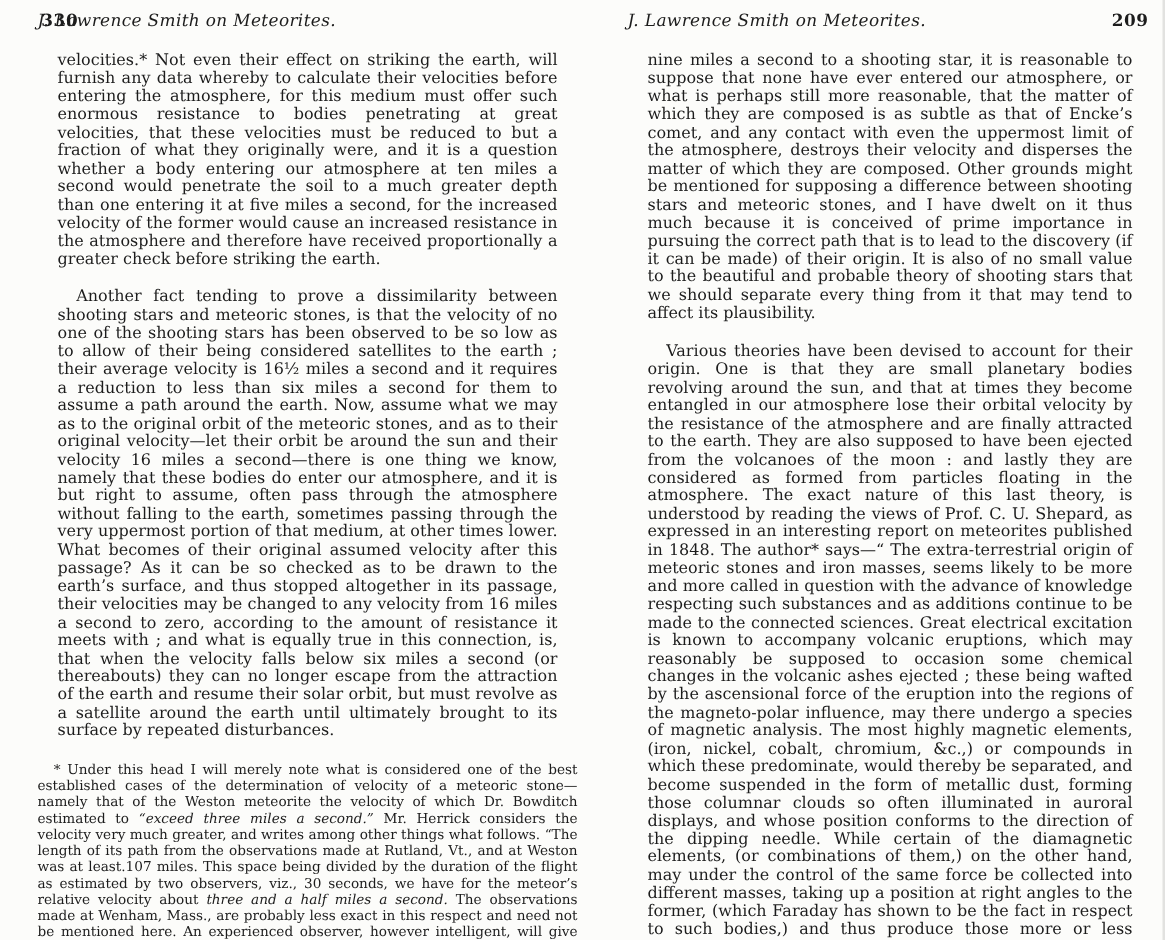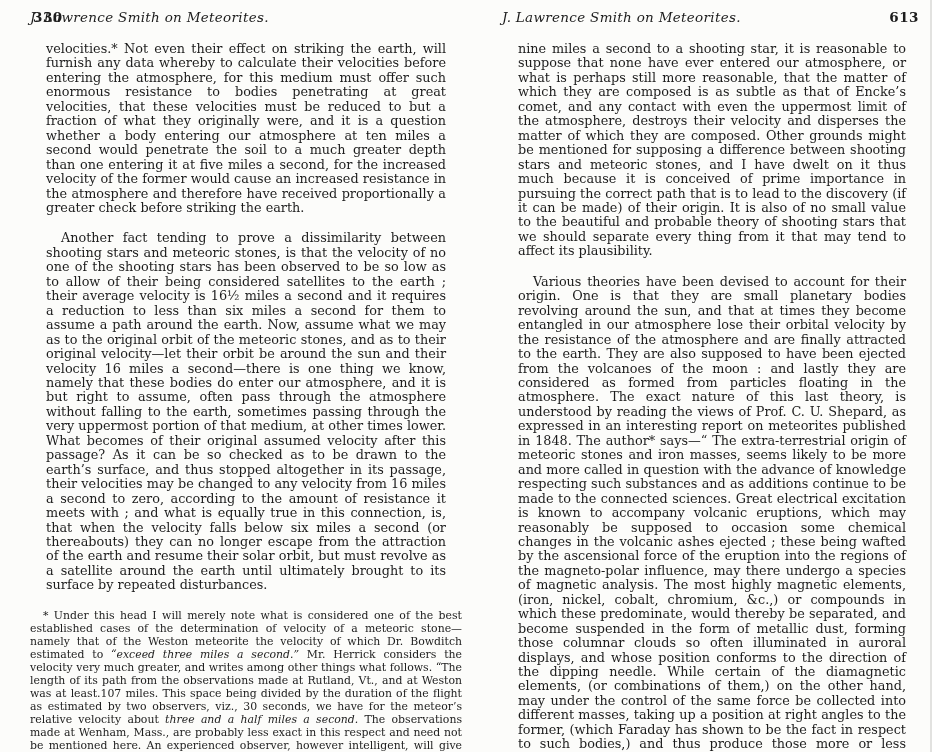--- a/index.html
+++ b/index.html
@@ -58,21 +58,21 @@
     <div class="body-text">
       <p class="noindent">velocities.*  Not even their effect on striking the earth, will furnish any data whereby to calculate their velocities before entering the atmosphere, for this medium must offer such enormous resistance to bodies penetrating at great velocities, that these velocities must be reduced to but a fraction of what they originally were, and it is a question whether a body entering our atmosphere at ten miles a second would penetrate the soil to a much greater depth than one entering it at five miles a second, for the increased velocity of the former would cause an increased resistance in the atmosphere and therefore have received proportionally a greater check before striking the earth.</p>
       <p>Another fact tending to prove a dissimilarity between shooting stars and meteoric stones, is that the velocity of no one of the shooting stars has been observed to be so low as to allow of their being considered satellites to the earth ; their average velocity is 16½ miles a second and it requires a reduction to less than six miles a second for them to assume a path around the earth.  Now, assume what we may as to the original orbit of the meteoric stones, and as to their original velocity—let their orbit be around the sun and their velocity 16 miles a second—there is one thing we know, namely that these bodies do enter our atmosphere, and it is but right to assume, often pass through the atmosphere without falling to the earth, sometimes passing through the very uppermost portion of that medium, at other times lower.  What becomes of their original assumed velocity after this passage? As it can be so checked as to be drawn to the earth’s surface, and thus stopped altogether in its passage, their velocities may be changed to any velocity from 16 miles a second to zero, according to the amount of resistance it meets with ; and what is equally true in this connection, is, that when the velocity falls below six miles a second (or thereabouts) they can no longer escape from the attraction of the earth and resume their solar orbit, but must revolve as a satellite around the earth until ultimately brought to its surface by repeated disturbances.</p>
     </div>
     <div class="footnote"><span>* Under this head I will merely note what is considered one of the best established cases of the determination of velocity of a meteoric stone—namely that of the Weston meteorite the velocity of which Dr. Bowditch estimated to </span><i>“exceed three miles a second.”</i><span>  Mr. Herrick considers the velocity very much greater, and writes among other things what follows.  “The length of its path from the observations made at Rutland, Vt., and at Weston was at least.107 miles.  This space being divided by the duration of the flight as estimated by two observers, viz., 30 seconds, we have for the meteor’s relative velocity about </span><i>three and a half miles a second.</i><span>  The observations made at Wenham, Mass., are probably less exact in this respect and need not be mentioned here.  An experienced observer, however intelligent, will give the time ten or even twenty fold too large.  One not unversed in science who saw the meteor is confident it could not have been in sight as long as ten seconds.”  The above is given as a specimen of the uncertain data we are to proceed upon in estimating the velocity of meteoric stones.</span></div>
   </div>
 
   <div class="page page-right">
     <div class="running-head">
       <span class="head-title">J. Lawrence Smith on Meteorites.</span>
-      <span class="pagenum pos-right">613</span>
+      <span class="pagenum pos-right">209</span>
     </div>
     <div class="body-text">
       <p class="noindent">nine miles a second to a shooting star, it is reasonable to suppose that none have ever entered our atmosphere, or what is perhaps still more reasonable, that the matter of which they are composed is as subtle as that of Encke’s comet, and any contact with even the uppermost limit of the atmosphere, destroys their velocity and disperses the matter of which they are composed.  Other grounds might be mentioned for supposing a difference between shooting stars and meteoric stones, and I have dwelt on it thus much because it is conceived of prime importance in pursuing the correct path that is to lead to the discovery (if it can be made) of their origin.  It is also of no small value to the beautiful and probable theory of shooting stars that we should separate every thing from it that may tend to affect its plausibility.</p>
       <p>Various theories have been devised to account for their origin. One is that they are small planetary bodies revolving around the sun, and that at times they become entangled in our atmosphere lose their orbital velocity by the resistance of the atmosphere and are finally attracted to the earth.  They are also supposed to have been ejected from the volcanoes of the moon : and lastly they are considered as formed from particles floating in the atmosphere.  The exact nature of this last theory, is understood by reading the views of Prof. C. U. Shepard, as expressed in an interesting report on meteorites published in 1848.  The author* says—“ The extra-terrestrial origin of meteoric stones and iron masses, seems likely to be more and more called in question with the advance of knowledge respecting such substances and as additions continue to be made to the connected sciences.  Great electrical excitation is known to accompany volcanic eruptions, which may reasonably be supposed to occasion some chemical changes in the volcanic ashes ejected ; these being wafted by the ascensional force of the eruption into the regions of the magneto-polar influence, may there undergo a species of magnetic analysis.  The most highly magnetic elements, (iron, nickel, cobalt, chromium, &amp;c.,) or compounds in which these predominate, would thereby be separated, and become suspended in the form of metallic dust, forming those columnar clouds so often illuminated in auroral displays, and whose position conforms to the direction of the dipping needle.  While certain of the diamagnetic elements, (or combinations of them,) on the other hand, may under the control of the same force be collected into different masses, taking up a position at right angles to the former, (which Faraday has shown to be the fact in respect to such bodies,) and thus produce those more or less regular arches, transverse to the magnetic meridian, that are often recognized in the phenomena of the aurora borealis.</p>
     </div>
     <div class="footnote"><span>* I must in justice to Prof. Shepard say that since his paper was written he has informed me that he no longer entertains these views ; and I would now omit the criticism of them did they not exist in his memoir uncontradicted and also were they not views still entertained by some.</span></div>
   </div>
 
 </div>
 

